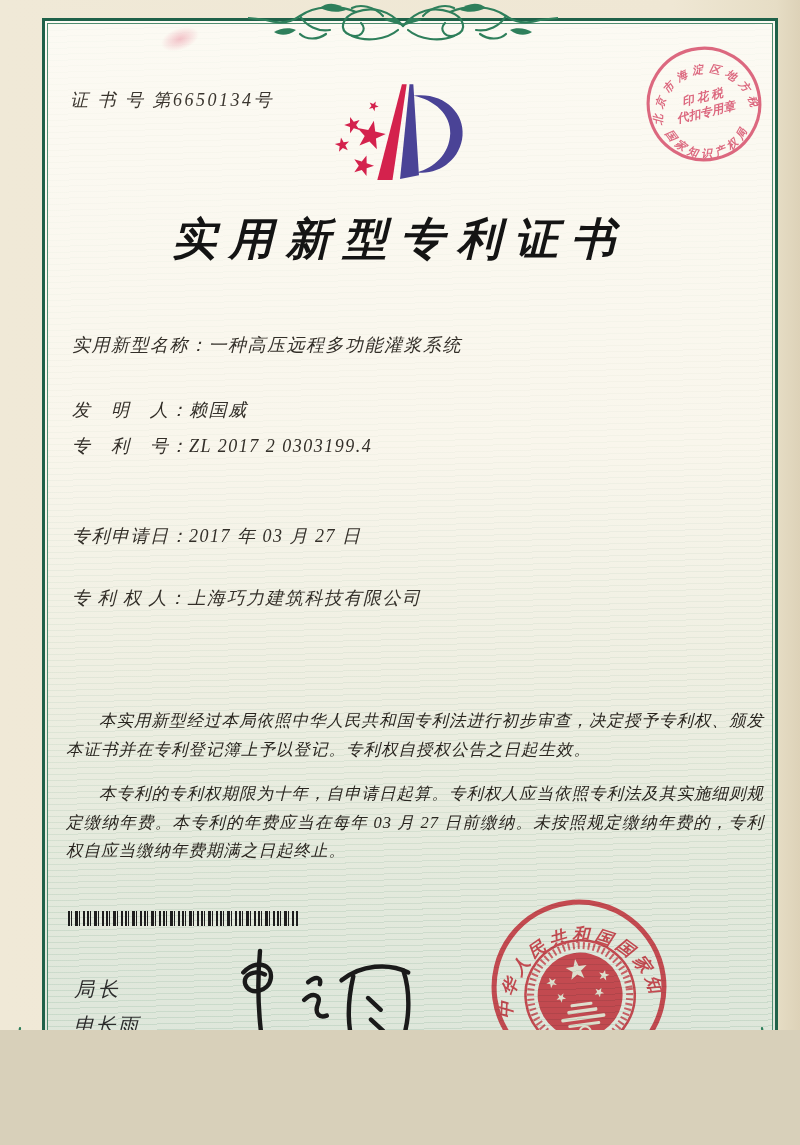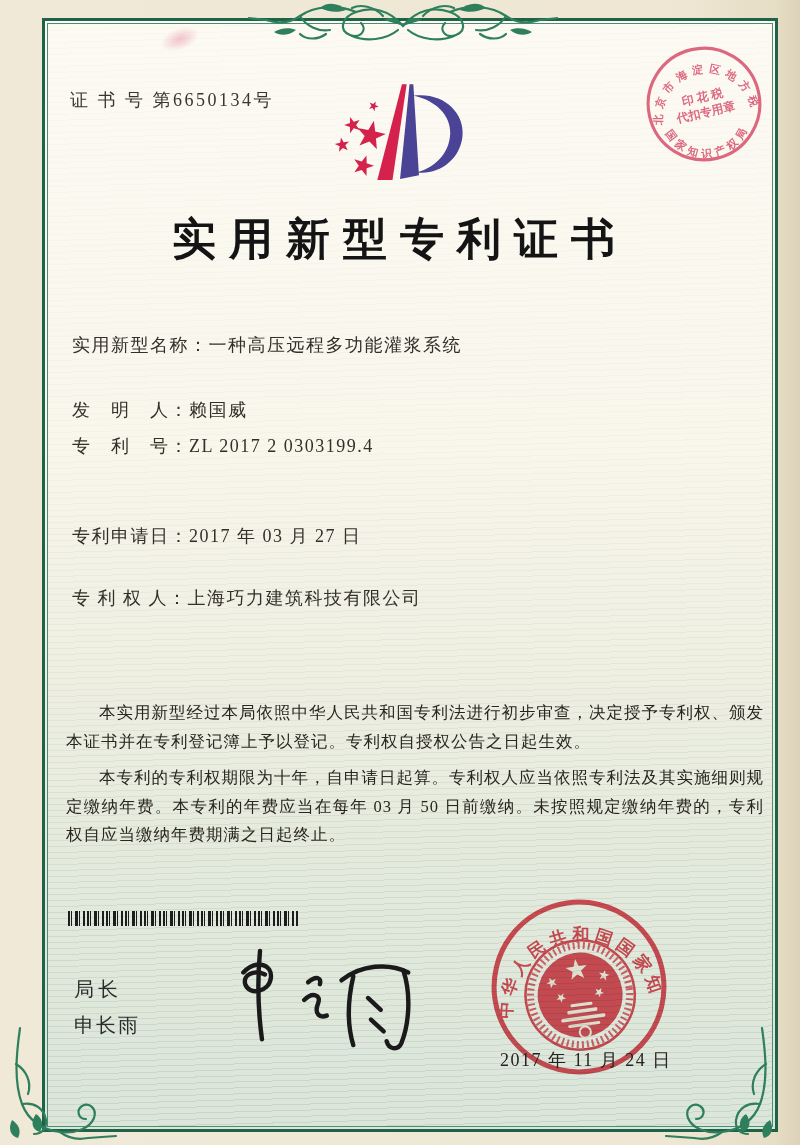--- a/index.html
+++ b/index.html
@@ -1,19 +1,19 @@
 <!DOCTYPE html>
 <html><head>
 <meta charset="utf-8">
 <style>
   html,body{margin:0;padding:0;background:#d8d0ba;}
   .paper{
-    position:relative;width:800px;height:1145px;overflow:hidden;
+    position:relative;width:800px;height:1030px;overflow:hidden;
     background:linear-gradient(90deg,#f0e9d7 0%,#efe7d4 84%,#e6ddc5 97%,#ddd2b8 100%);
-    font-family:"Liberation Serif","DejaVu Serif",serif;color:#2a2622;
+    font-family:"Liberation Serif","DejaVu Serif",serif;color:#2a2622;font-style:italic;
   }
   
   .frame{
     position:absolute;left:42px;top:18px;width:736px;height:1114px;
     border:3px solid #1f6149;box-sizing:border-box;
     background:linear-gradient(180deg,#fcfaf3 0%,#f9f6ec 38%,#efefe2 58%,#e3e9dc 78%,#dbe5da 100%);
   }
   .frame::before{
     content:"";position:absolute;inset:2px;border:1px solid #4f8d70;pointer-events:none;
   }
@@ -29,21 +29,21 @@
   .logo{position:absolute;left:330px;top:80px;width:142px;height:110px;}
   .tax-stamp{position:absolute;left:642px;top:42px;width:124px;height:124px;opacity:.88;}
   .title{
     position:absolute;left:0;top:210px;width:800px;margin:0;text-align:center;
     font-size:44px;font-weight:bold;letter-spacing:13px;color:#141414;
   }
   .field{position:absolute;left:72px;font-size:18px;letter-spacing:1.5px;color:#332f29;white-space:nowrap;}
   .f0{top:333px}.f1{top:398px}.f2{top:434px}.f3{top:524px}.f4{top:586px}.f5{top:649px}
   .paras{position:absolute;left:66px;top:691px;width:698px;}
   .paras p{
-    margin:8px 0 1px 0;font-size:16.5px;line-height:28.6px;letter-spacing:1px;
+    margin:16px 0 1px 0;font-size:16.5px;line-height:28.6px;letter-spacing:1px;
     text-indent:2em;text-align:justify;color:#29251f;
   }
   .barcode{
     position:absolute;left:68px;top:911px;width:230px;height:15px;
     background:repeating-linear-gradient(90deg,
       #1d1d1d 0 2px,transparent 2px 3px,
       #1d1d1d 3px 4px,transparent 4px 7px,
       #1d1d1d 7px 10px,transparent 10px 11px,
       #1d1d1d 11px 12px,transparent 12px 15px,
       #1d1d1d 15px 17px,transparent 17px 19px);
@@ -156,21 +156,21 @@
   </div>
   <div class="field f3">
     <span>专利申请日：</span><span>2017 年 03 月 27 日</span>
   </div>
   <div class="field f4">
     <span>专 利 权 人：</span><span>上海巧力建筑科技有限公司</span>
   </div>
 
   <div class="paras">
     <p>本实用新型经过本局依照中华人民共和国专利法进行初步审查，决定授予专利权、颁发本证书并在专利登记簿上予以登记。专利权自授权公告之日起生效。</p>
-    <p>本专利的专利权期限为十年，自申请日起算。专利权人应当依照专利法及其实施细则规定缴纳年费。本专利的年费应当在每年 03 月 50 日前缴纳。未按照规定缴纳年费的，专利权自应当缴纳年费期满之日起终止。</p>
+    <p>本专利的专利权期限为十年，自申请日起算。专利权人应当依照专利法及其实施细则规定缴纳年费。本专利的年费应当在每年 03 月 27 日前缴纳。未按照规定缴纳年费的，专利权自应当缴纳年费期满之日起终止。</p>
   </div>
 
   <div class="barcode"></div>
 
   <div class="director-title">局长</div>
   <div class="director-name">申长雨</div>
 
   <svg class="signature" viewBox="0 0 220 110">
     <g stroke="#1a1a1a" stroke-width="4.5" fill="none" stroke-linecap="round" stroke-linejoin="round">
       <path d="M55,8 C53,30 52,62 57,98"></path>

